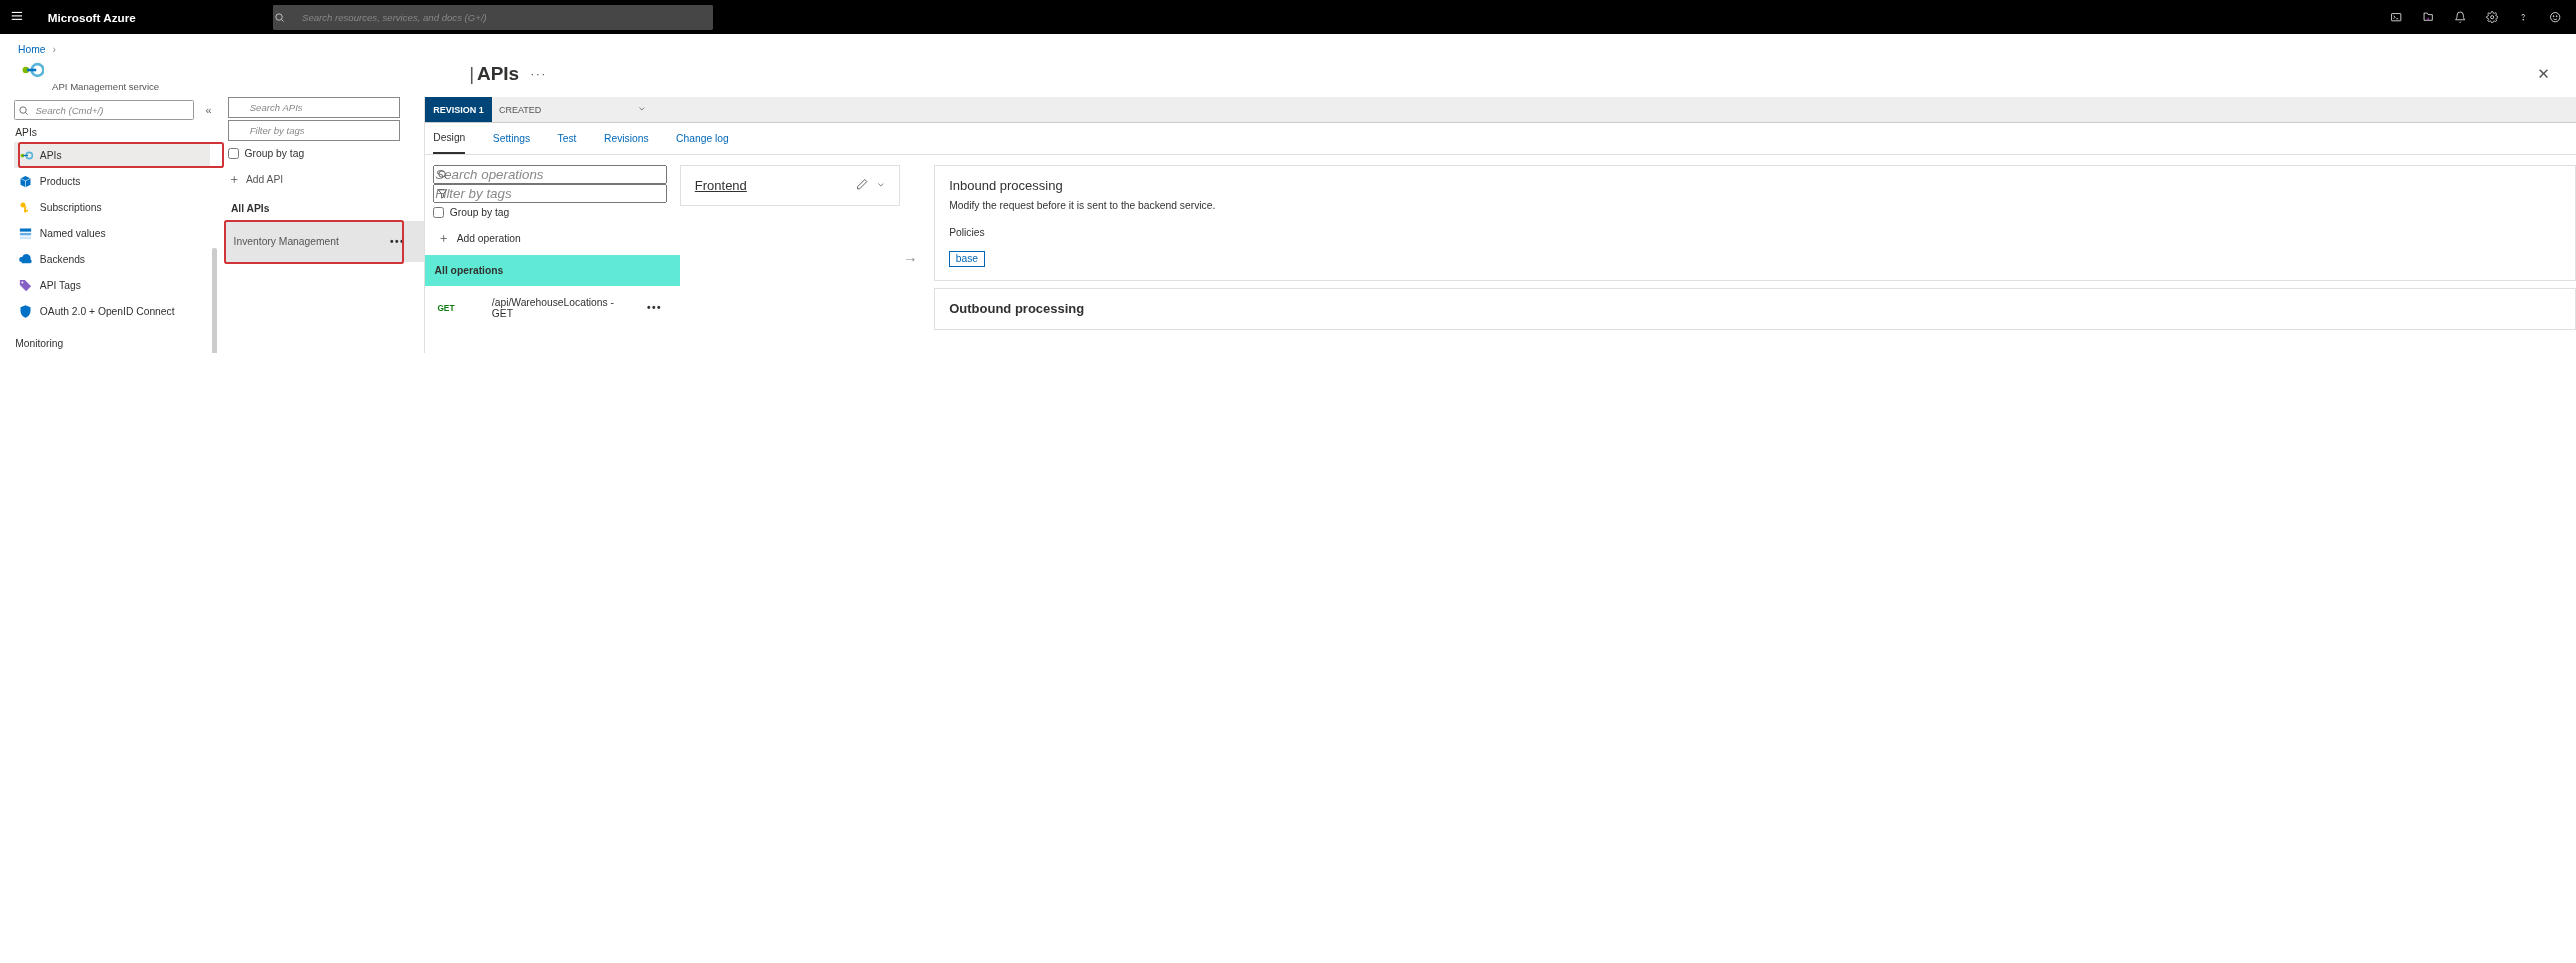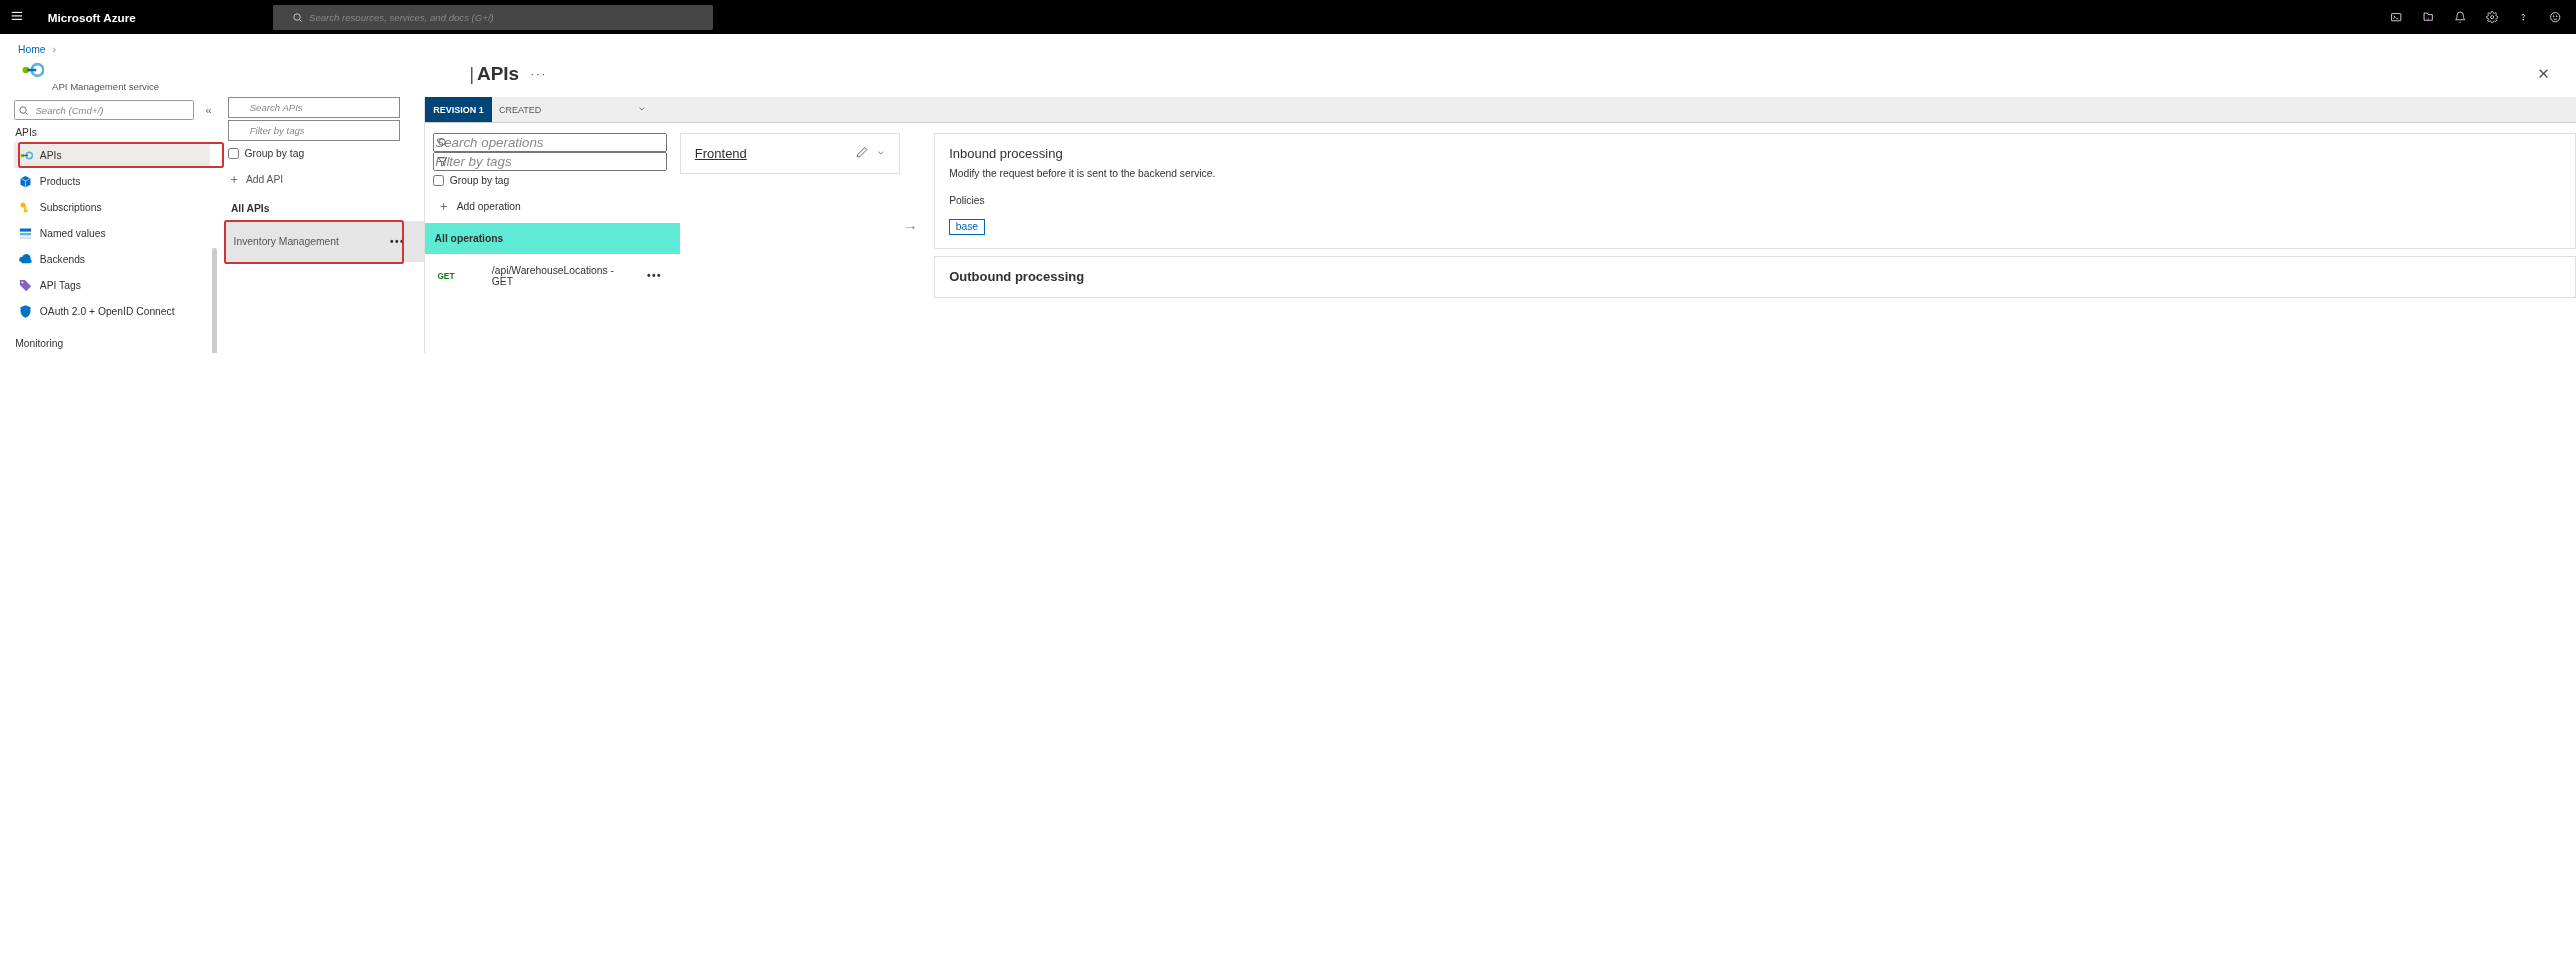--- a/index.html
+++ b/index.html
@@ -3,21 +3,21 @@
 <meta charset="utf-8">
 <style>
   * { box-sizing: border-box; margin: 0; padding: 0; font-family: "Segoe UI", Arial, sans-serif; }
   body { background: #fff; color: #323130; overflow-x: hidden; }
 
   
   .topbar { background: #000; height: 34px; display: flex; align-items: center; color: #fff; }
   .hamburger { width: 34px; text-align: center; cursor: pointer; }
   .hamburger svg { width: 13.8px; height: 13.8px; }
   .brand { font-size: 11.7px; font-weight: 600; padding: 0 13.8px; }
-  .search-global { flex: 0 0 440px; margin-left: 124px; background: #464646; height: 25px; border-radius: 1.4px; display: flex; align-items: center; color: #ccc; padding: 0 19px; }
+  .search-global { flex: 0 0 440px; margin-left: 124px; background: #464646; height: 25px; border-radius: 1.4px; display: flex; align-items: center; color: #ccc; padding: 0 1px; gap: 11px; }
   .search-global input { background: transparent; border: none; color: #ccc; font-size: 9.6px; flex: 1; margin-left: 5.5px; outline: none; }
   .topbar-icons { margin-left: auto; display: flex; align-items: center; padding-right: 13.8px; gap: 18px; }
   .topbar-icons .icn { width: 13.8px; height: 13.8px; cursor: pointer; color: #fff; display:flex; align-items:center; justify-content:center;}
   .topbar-icons svg { width: 12.4px; height: 12.4px; }
 
   
   .breadcrumb { padding: 9.6px 18px 2.8px; font-size: 10.3px; }
   .breadcrumb a { color: #0067b8; text-decoration: none; }
   .breadcrumb .sep { color: #888; margin-left: 4.1px; }
 
@@ -310,20 +310,27 @@
   </div>
 
   <div class="detail-col">
     <div class="rev-bar">
       <div class="rev">REVISION 1</div>
       <div class="created">CREATED</div>
       <div class="dd"><svg width="9.6" height="9.6" viewBox="0 0 24 24" fill="none" stroke="#555" stroke-width="2">
             <polyline points="6 9 12 15 18 9"></polyline>
           </svg></div>
     </div>
+    <div class="tabs">
+      <div class="tab active">Design</div>
+      <div class="tab">Settings</div>
+      <div class="tab">Test</div>
+      <div class="tab">Revisions</div>
+      <div class="tab">Change log</div>
+    </div>
 
     <div class="detail-body">
 
       <div class="ops-col">
         <div class="inp-wrap">
           <svg viewBox="0 0 24 24" fill="none" stroke="#555" stroke-width="2">
               <circle cx="11" cy="11" r="7"></circle>
               <line x1="21" y1="21" x2="16.65" y2="16.65"></line>
             </svg>
           <input class="inp" placeholder="Search operations" style="">

